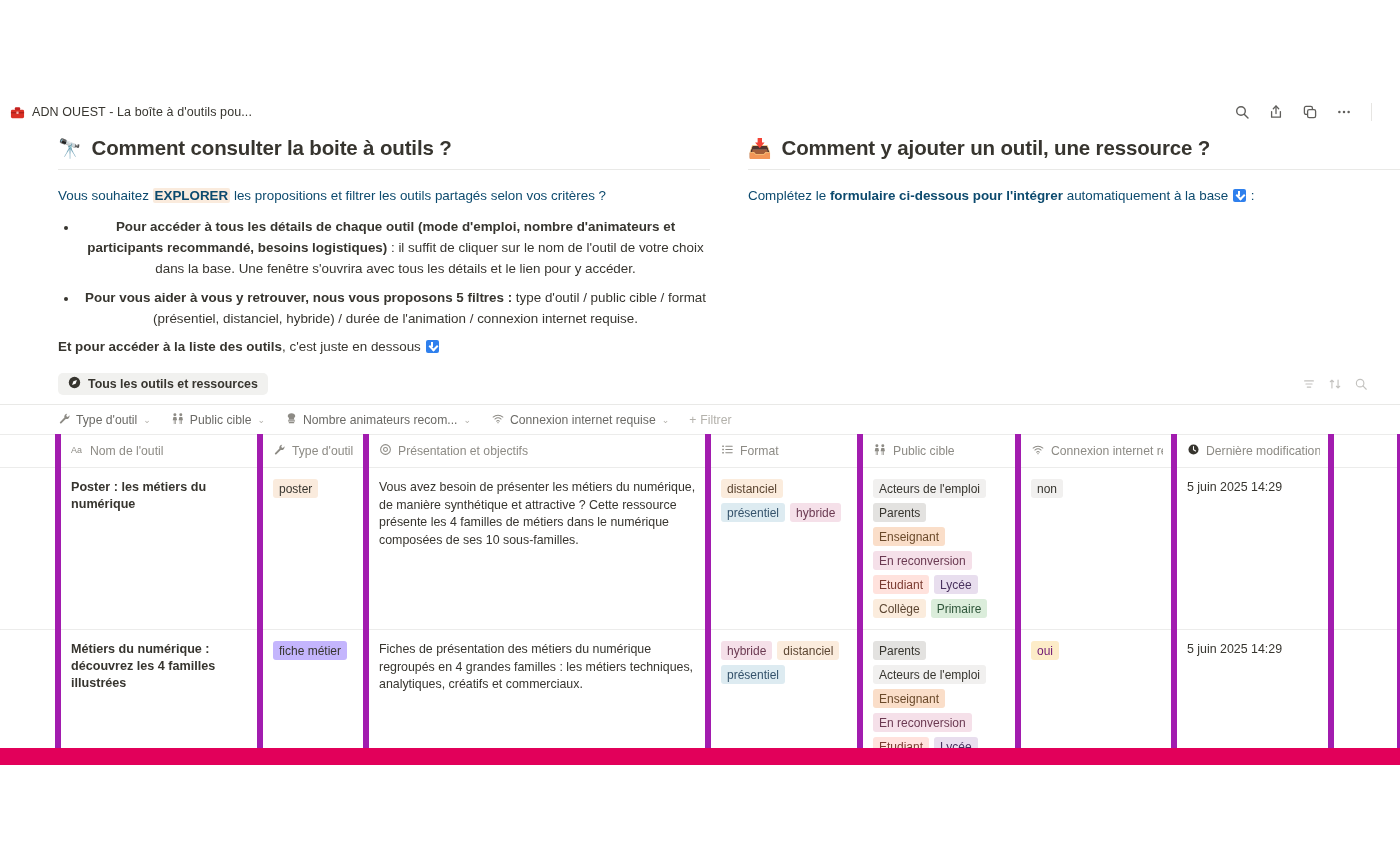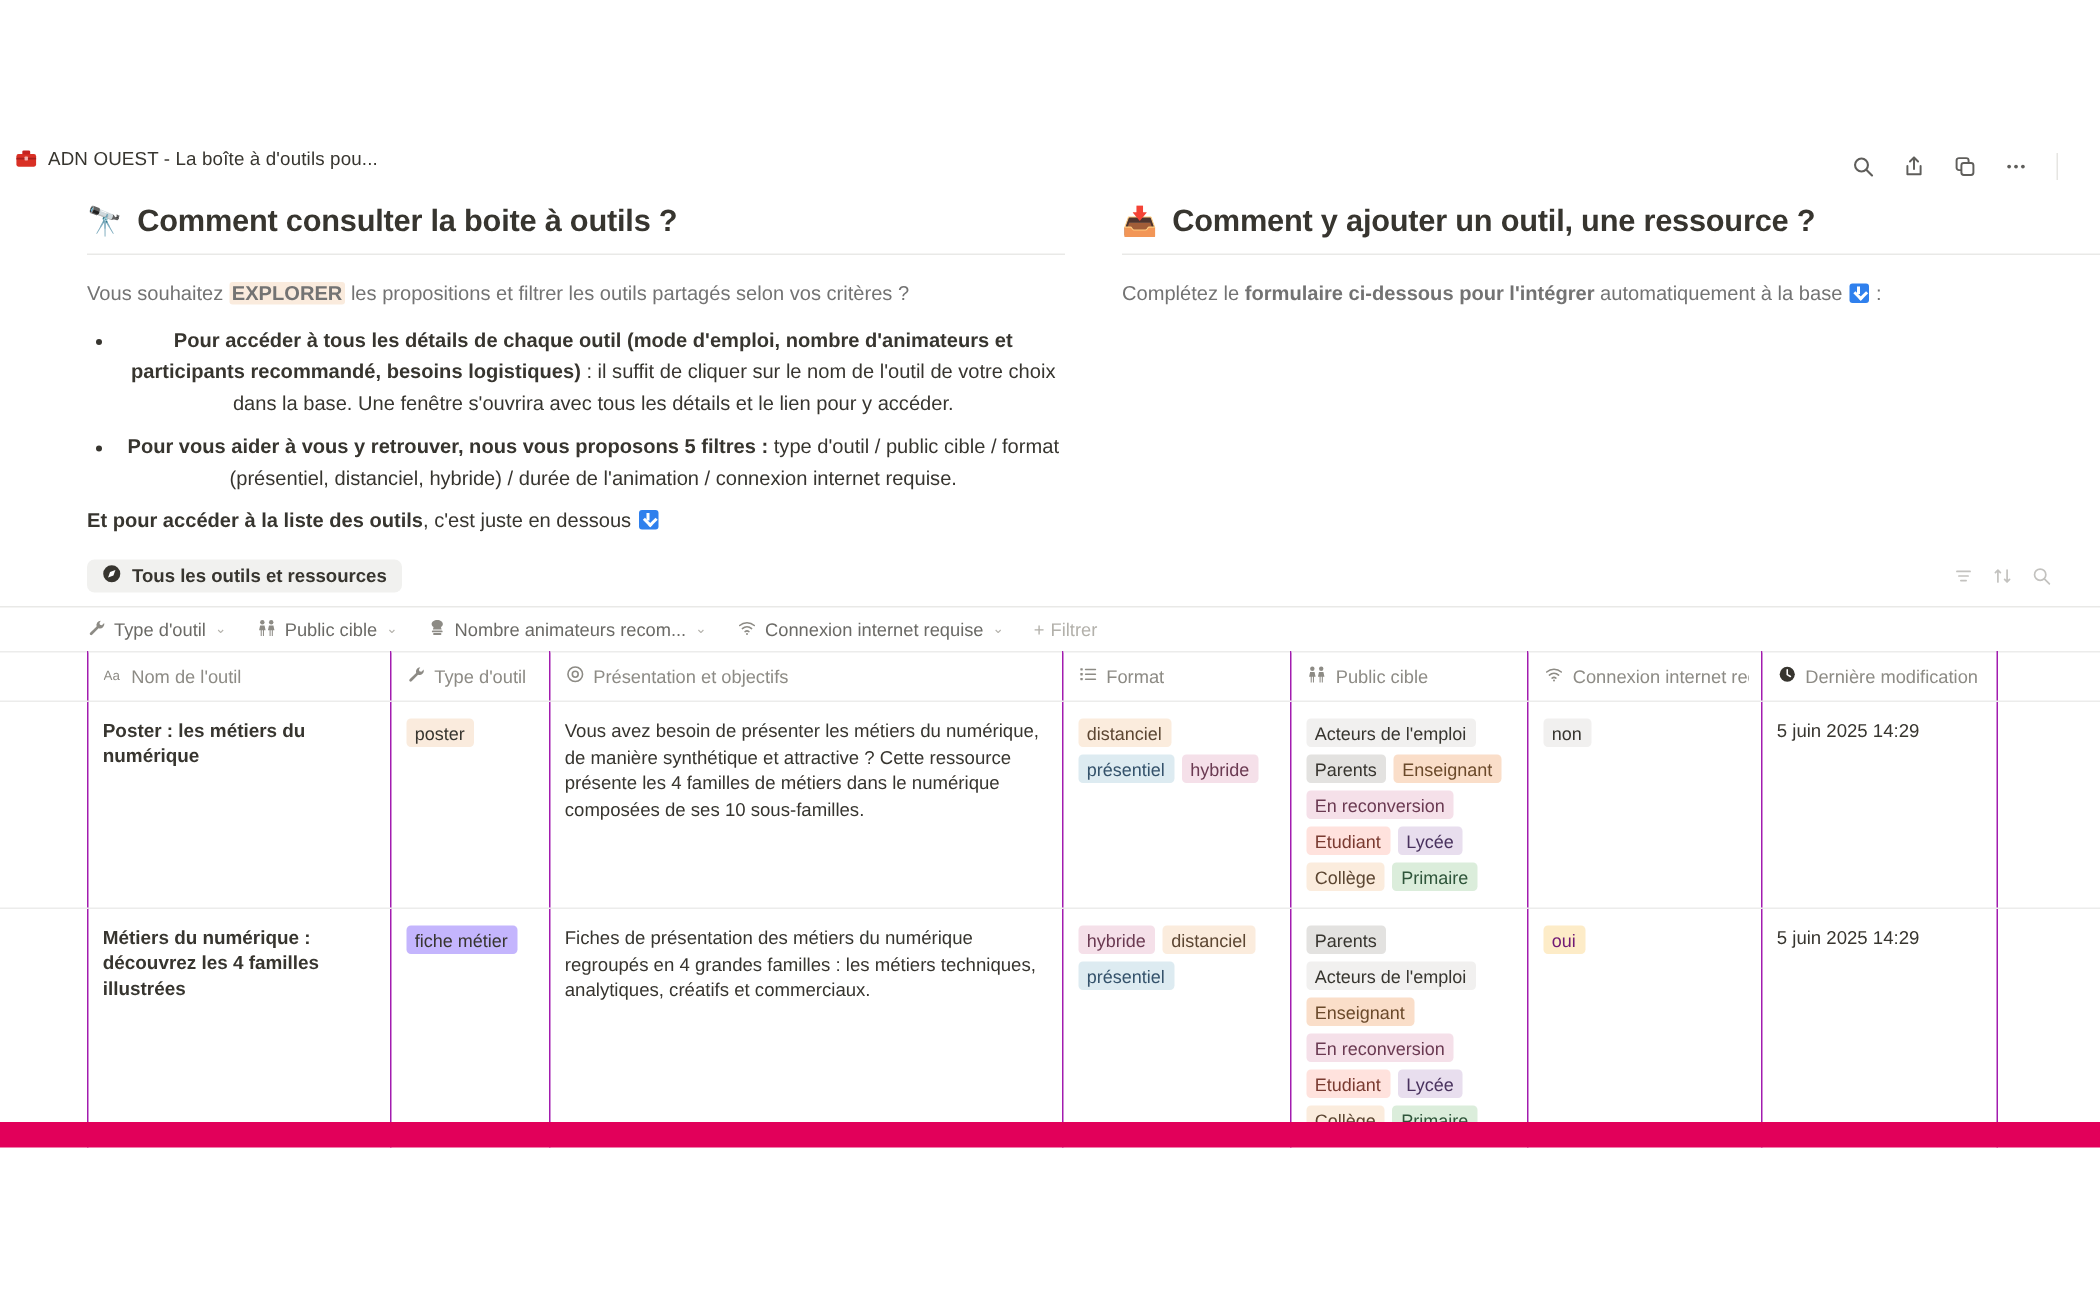--- a/index.html
+++ b/index.html
@@ -8,21 +8,21 @@
     width: 1400px; height: 860px;
     background: #ffffff;
     font-family: "Liberation Sans", "DejaVu Sans", sans-serif;
     color: #37352f;
     overflow: hidden;
   }
 
   
   .topbar {
     position: absolute; left: 0; top: 98px; width: 1400px; height: 28px;
-    display: flex; align-items: flex-start;
+    display: flex; align-items: center;
   }
   .topbar-left { display: flex; align-items: center; gap: 7px; padding-left: 10px; }
   .doc-icon { width: 15px; height: 15px; position: relative; display: inline-block; }
   .doc-title {
     font-size: 12.5px; color: #37352f; white-space: nowrap; letter-spacing: .1px;
   }
   .topbar-right {
     margin-left: auto; display: flex; align-items: center; gap: 8px; padding-right: 28px;
   }
   .ticon {
@@ -44,21 +44,21 @@
     letter-spacing: -.15px; line-height: 28px;
     display: flex; align-items: center; gap: 10px;
     padding-top: 4px; padding-bottom: 7px;
     border-bottom: 1px solid #e9e9e7;
     color: #37352f;
   }
   .col-right h2.section-h { border-bottom: 1px solid #e9e9e7; }
   .emoji { font-size: 19px; line-height: 1; }
 
   p.body {
-    font-size: 13.4px; line-height: 19.5px; margin: 16px 0 0 0; color: #737373;
+    font-size: 13.4px; line-height: 19.5px; margin: 16px 0 0 0; color: #0c4a6e;
   }
   .hl { background: #faebdd; border-radius: 2px; padding: 0 2px; font-weight: 700; }
   .b { font-weight: 700; }
 
   ul.bullets { margin: 10px 0 0 0; padding-left: 20px; text-align: center; }
   ul.bullets li {
     font-size: 13.4px; line-height: 21px; margin-bottom: 8px; color: #37352f;
     padding-left: 3px;
   }
   ul.bullets li::marker { font-size: 12px; }
@@ -111,21 +111,21 @@
   }
   .filter-chip .caret { color: #b3b1ab; font-size: 9px; margin-left: 1px; }
   .filter-add { font-size: 12.2px; color: #b3b1ab; cursor: pointer; display:flex; align-items:center; gap:4px;}
 
   
   table.grid {
     border-collapse: collapse; width: 1400px; table-layout: fixed;
     margin-top: 0;
   }
   table.grid th, table.grid td {
-    border-right: 1px solid #a21caf;
+    border-right: 6px solid #a21caf;
     border-bottom: 1px solid #ececeb;
     text-align: left; vertical-align: top;
   }
   table.grid th {
     border-top: 1px solid #ececeb;
     font-weight: 400; font-size: 12.2px; color: #8d8b85;
     padding: 8px 8px 8px 10px; height: 33px; vertical-align: middle;
     background: #fff;
   }
   table.grid th .th-in { display: flex; align-items: center; gap: 6px; white-space: nowrap; overflow: hidden; }

